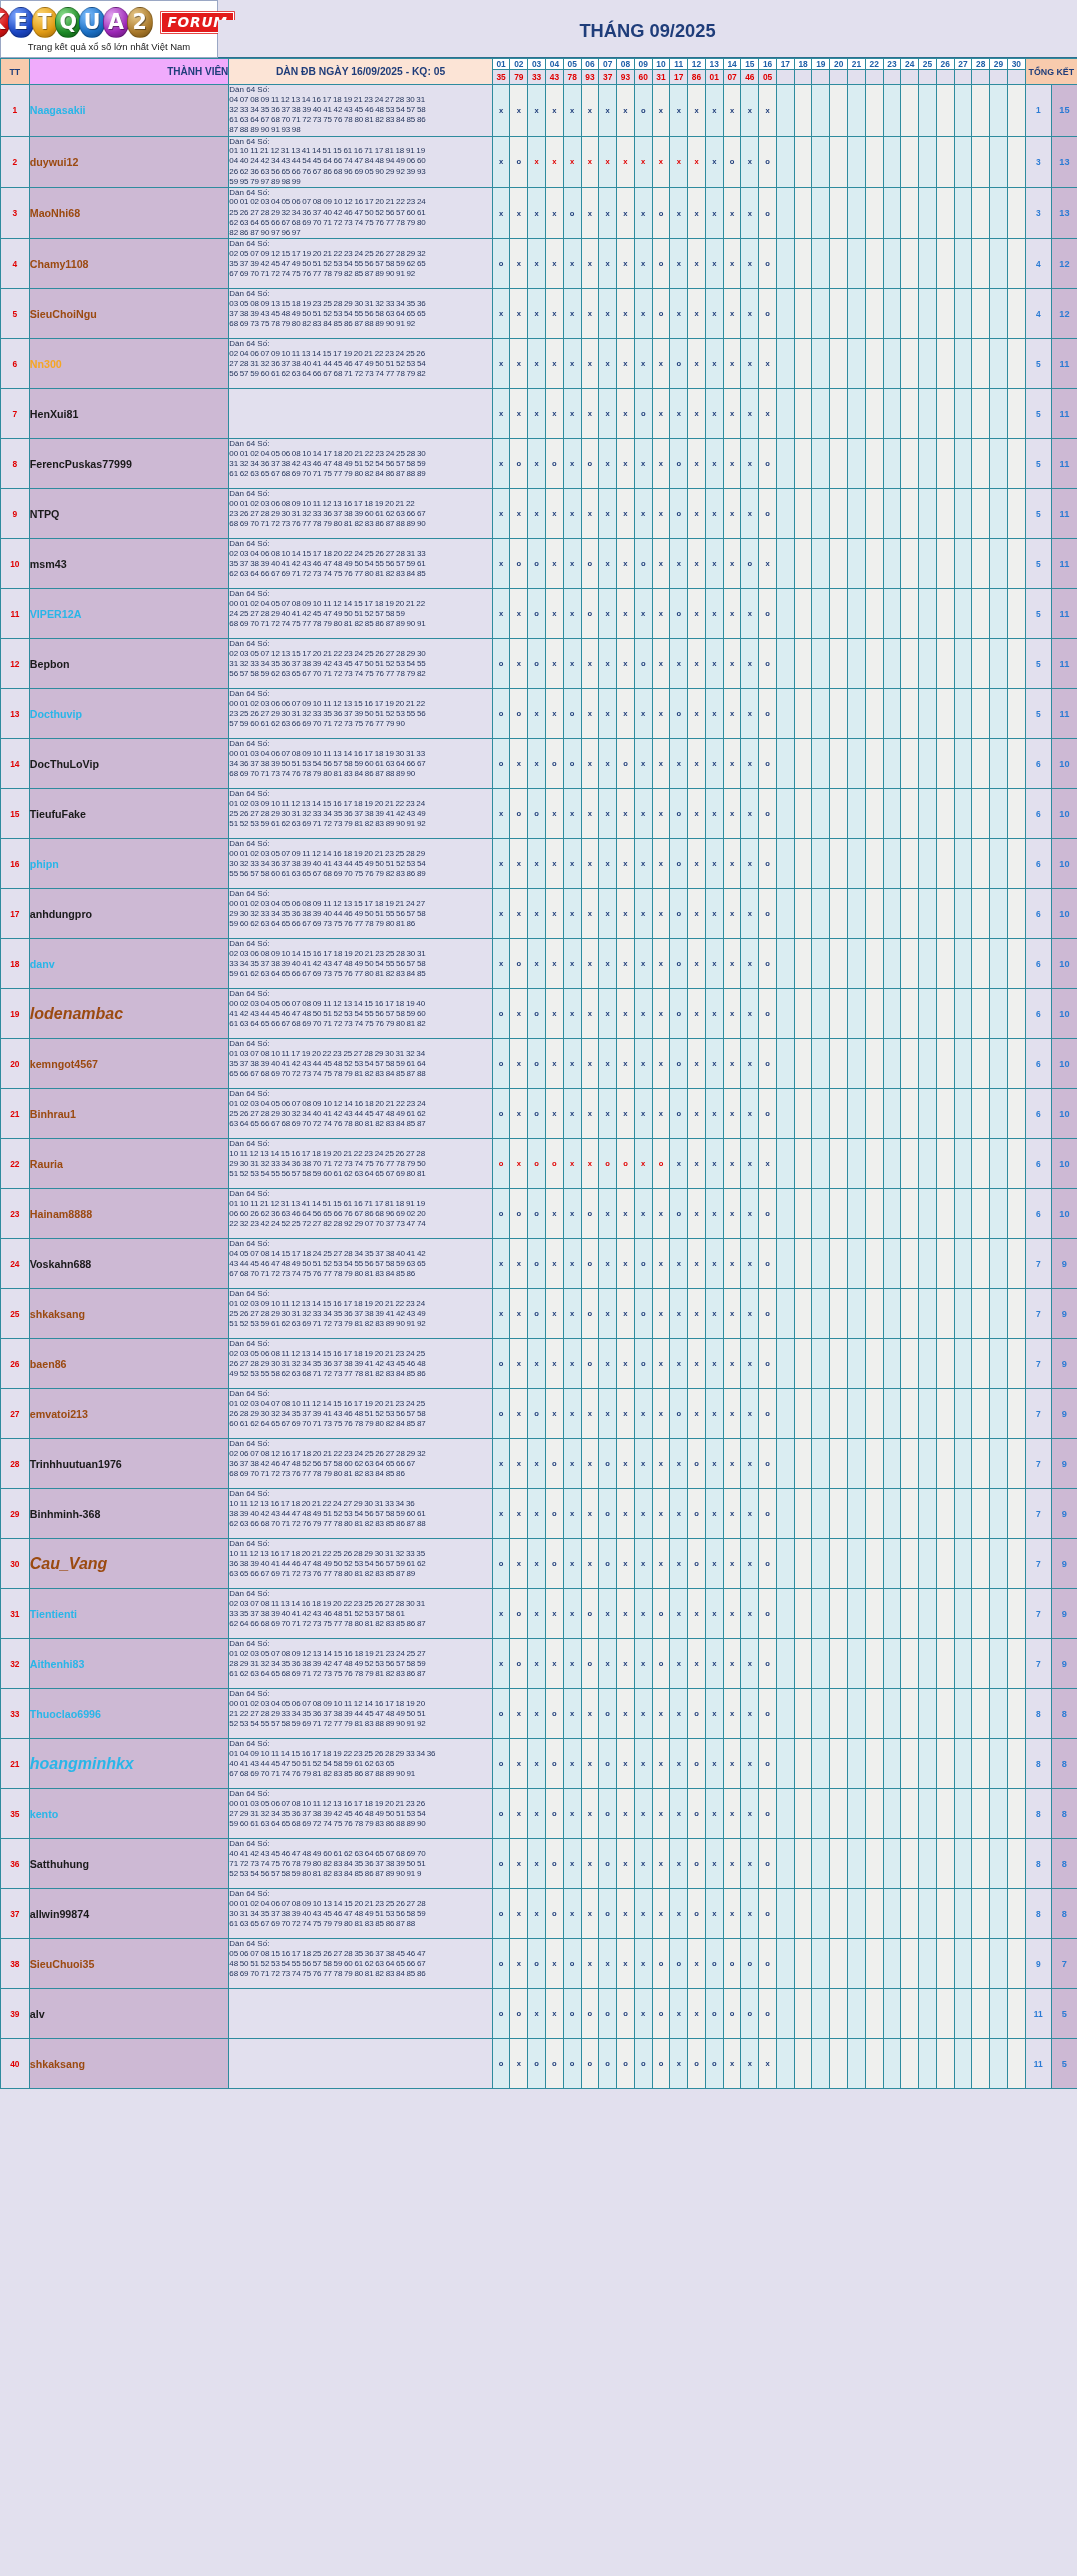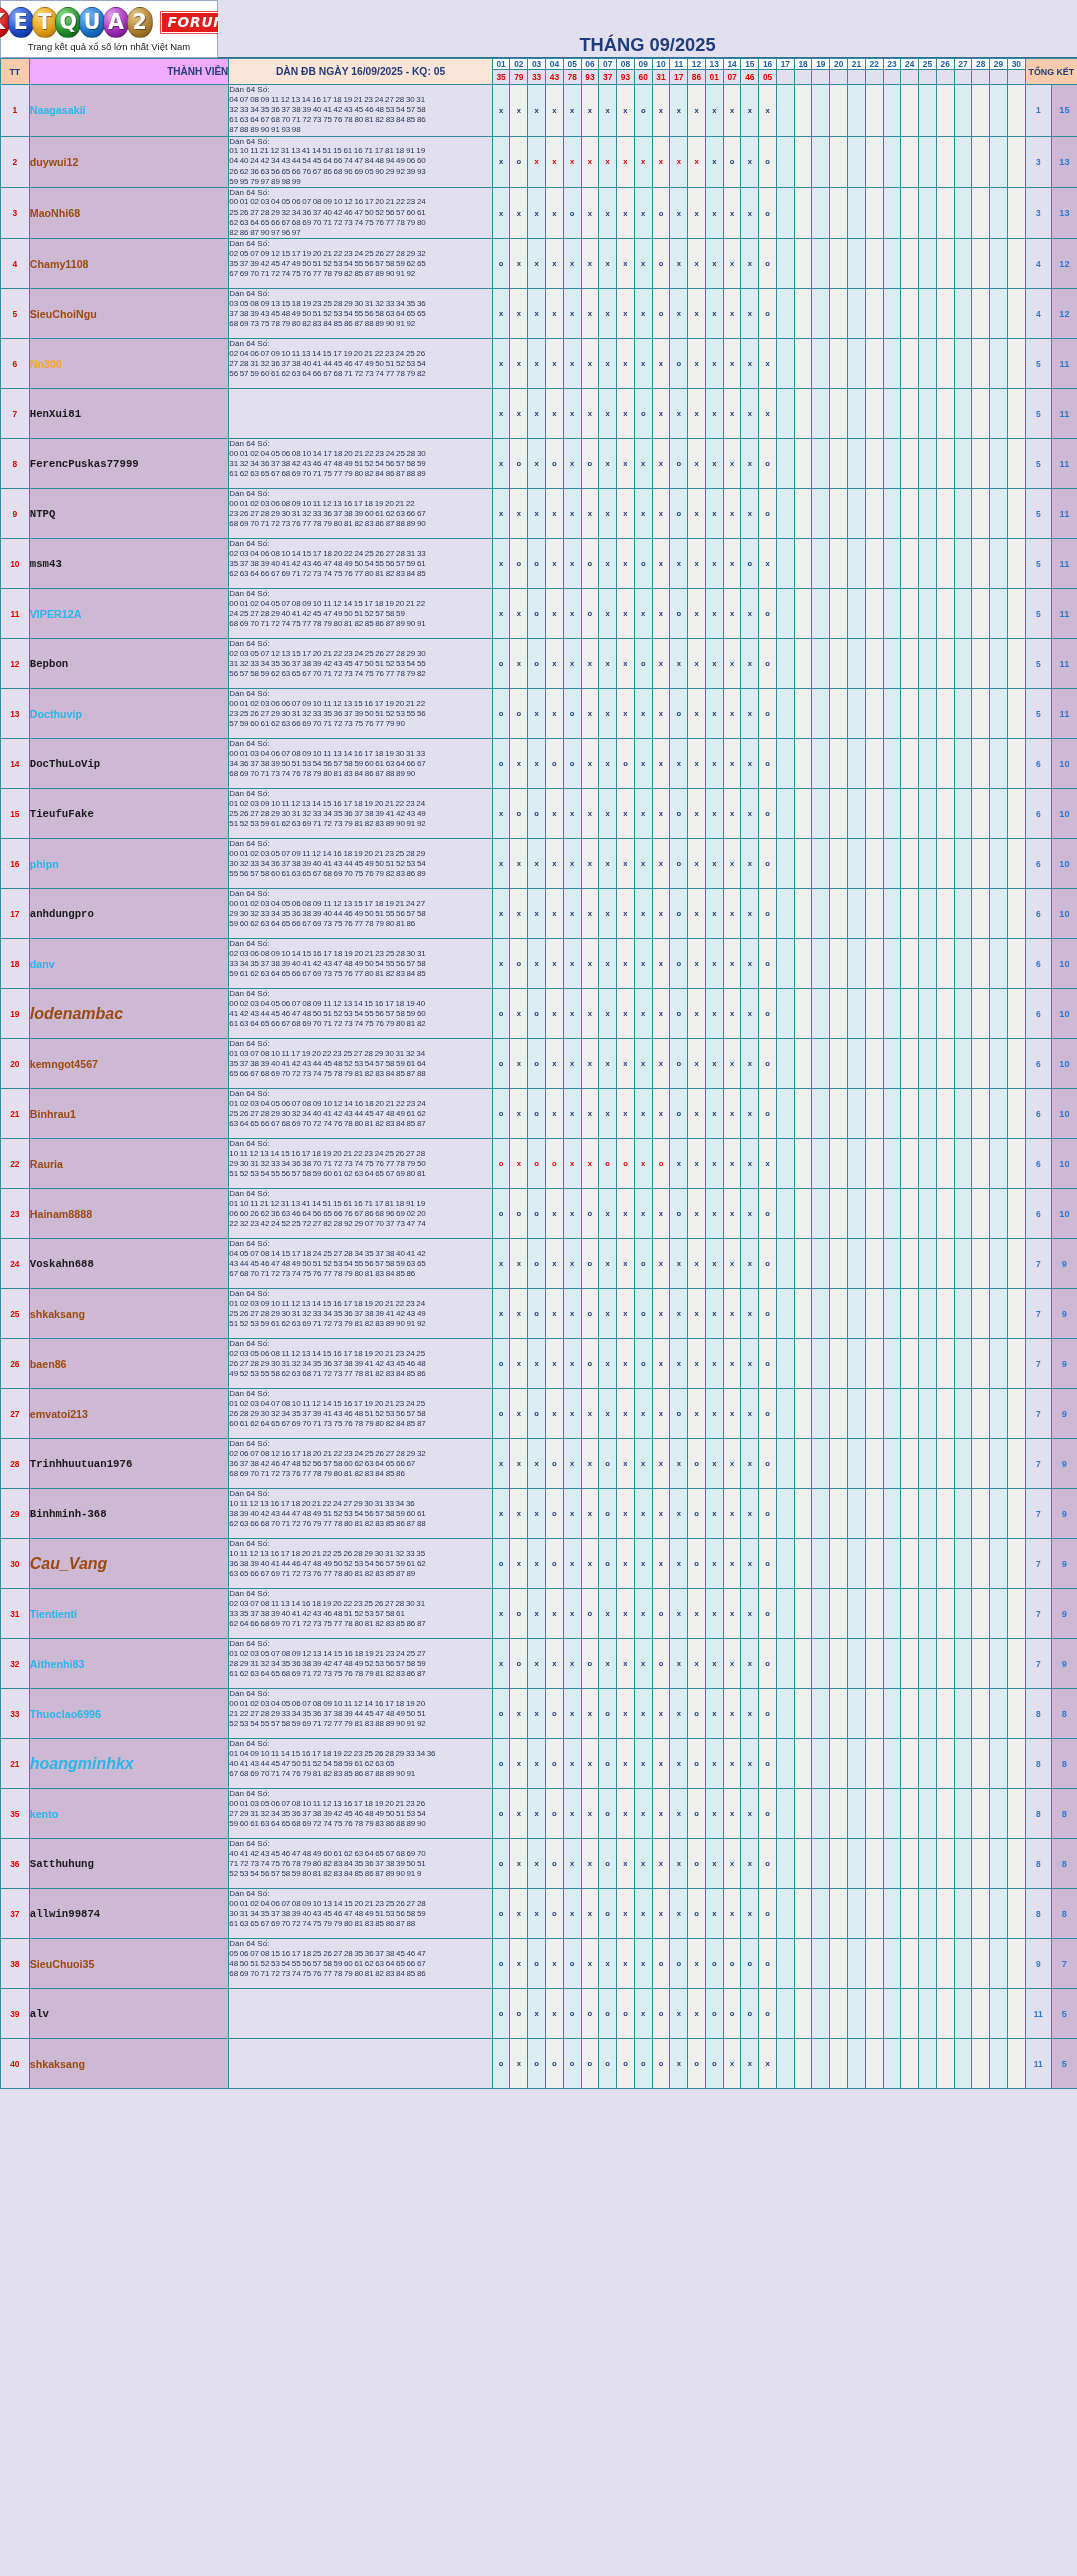--- a/index.html
+++ b/index.html
@@ -46,21 +46,21 @@
     font-family:"Liberation Sans", sans-serif;
   }
   .banner-col { flex:1; display:flex; flex-direction:column; }
   .banner-top {
     height:25px; background:#bdd7ee; border:0.8px solid #2e6f8e;
     border-left:none; display:flex; align-items:center; justify-content:center;
   }
   .banner-top span { color:#c55a11; font-size:10.7px; font-weight:bold; letter-spacing:0.1px; }
   .banner-bottom {
     flex:1; background:#e2e0ee; border:0.8px solid #2e6f8e; border-left:none; border-top:none;
-    display:flex; align-items:flex-end; justify-content:center;
+    display:flex; align-items:flex-start; justify-content:center;margin-top:20px;
   }
   .banner-bottom span { color:#1f3d7a; font-size:18.3px; font-weight:bold; padding-bottom:1.5px; }
 
   
   table.grid { border-collapse:collapse; width:1078px; table-layout:fixed; }
   table.grid td, table.grid th { border:0.8px solid #2e8b9e; padding:0; }
 
   th.h-tt { width:27.5px; background:#f8cbad; color:#1f3d7a; font-size:8.8px; font-weight:bold; }
   th.h-mem { width:191px; background:#f0abfc; color:#1f3d7a; font-size:10px; font-weight:bold;text-align:right; }
   th.h-dan { width:252px; background:#fce4d6; color:#1f3d7a; font-size:10.3px; font-weight:bold; }
@@ -79,21 +79,21 @@
   td.c-day.red { color:#e00000; }
 
   .dan-title { font-size:8px; color:#1f3057; line-height:1.18; }
   .dan-nums { font-size:8px; color:#1f3057; line-height:1.28; letter-spacing:-0.1px; word-spacing:-0.4px; }
 
   tr.datarow { height:50px; }
 
   
   .nm-cyan   { color:#29b6e8; }
   .nm-brown  { color:#9b4a10; }
-  .nm-black  { color:#1a1a1a;font-family:Liberation Mono, monospace; }
+  .nm-black  { color:#1a1a1a; }
   .nm-orange { color:#f5a623; }
   .nm-italic { font-style:italic; font-size:16px; }
 </style>
 </head>
 <body>
 
 <div id="root">
 
   <div class="topband">
     <div class="logo-cell">

